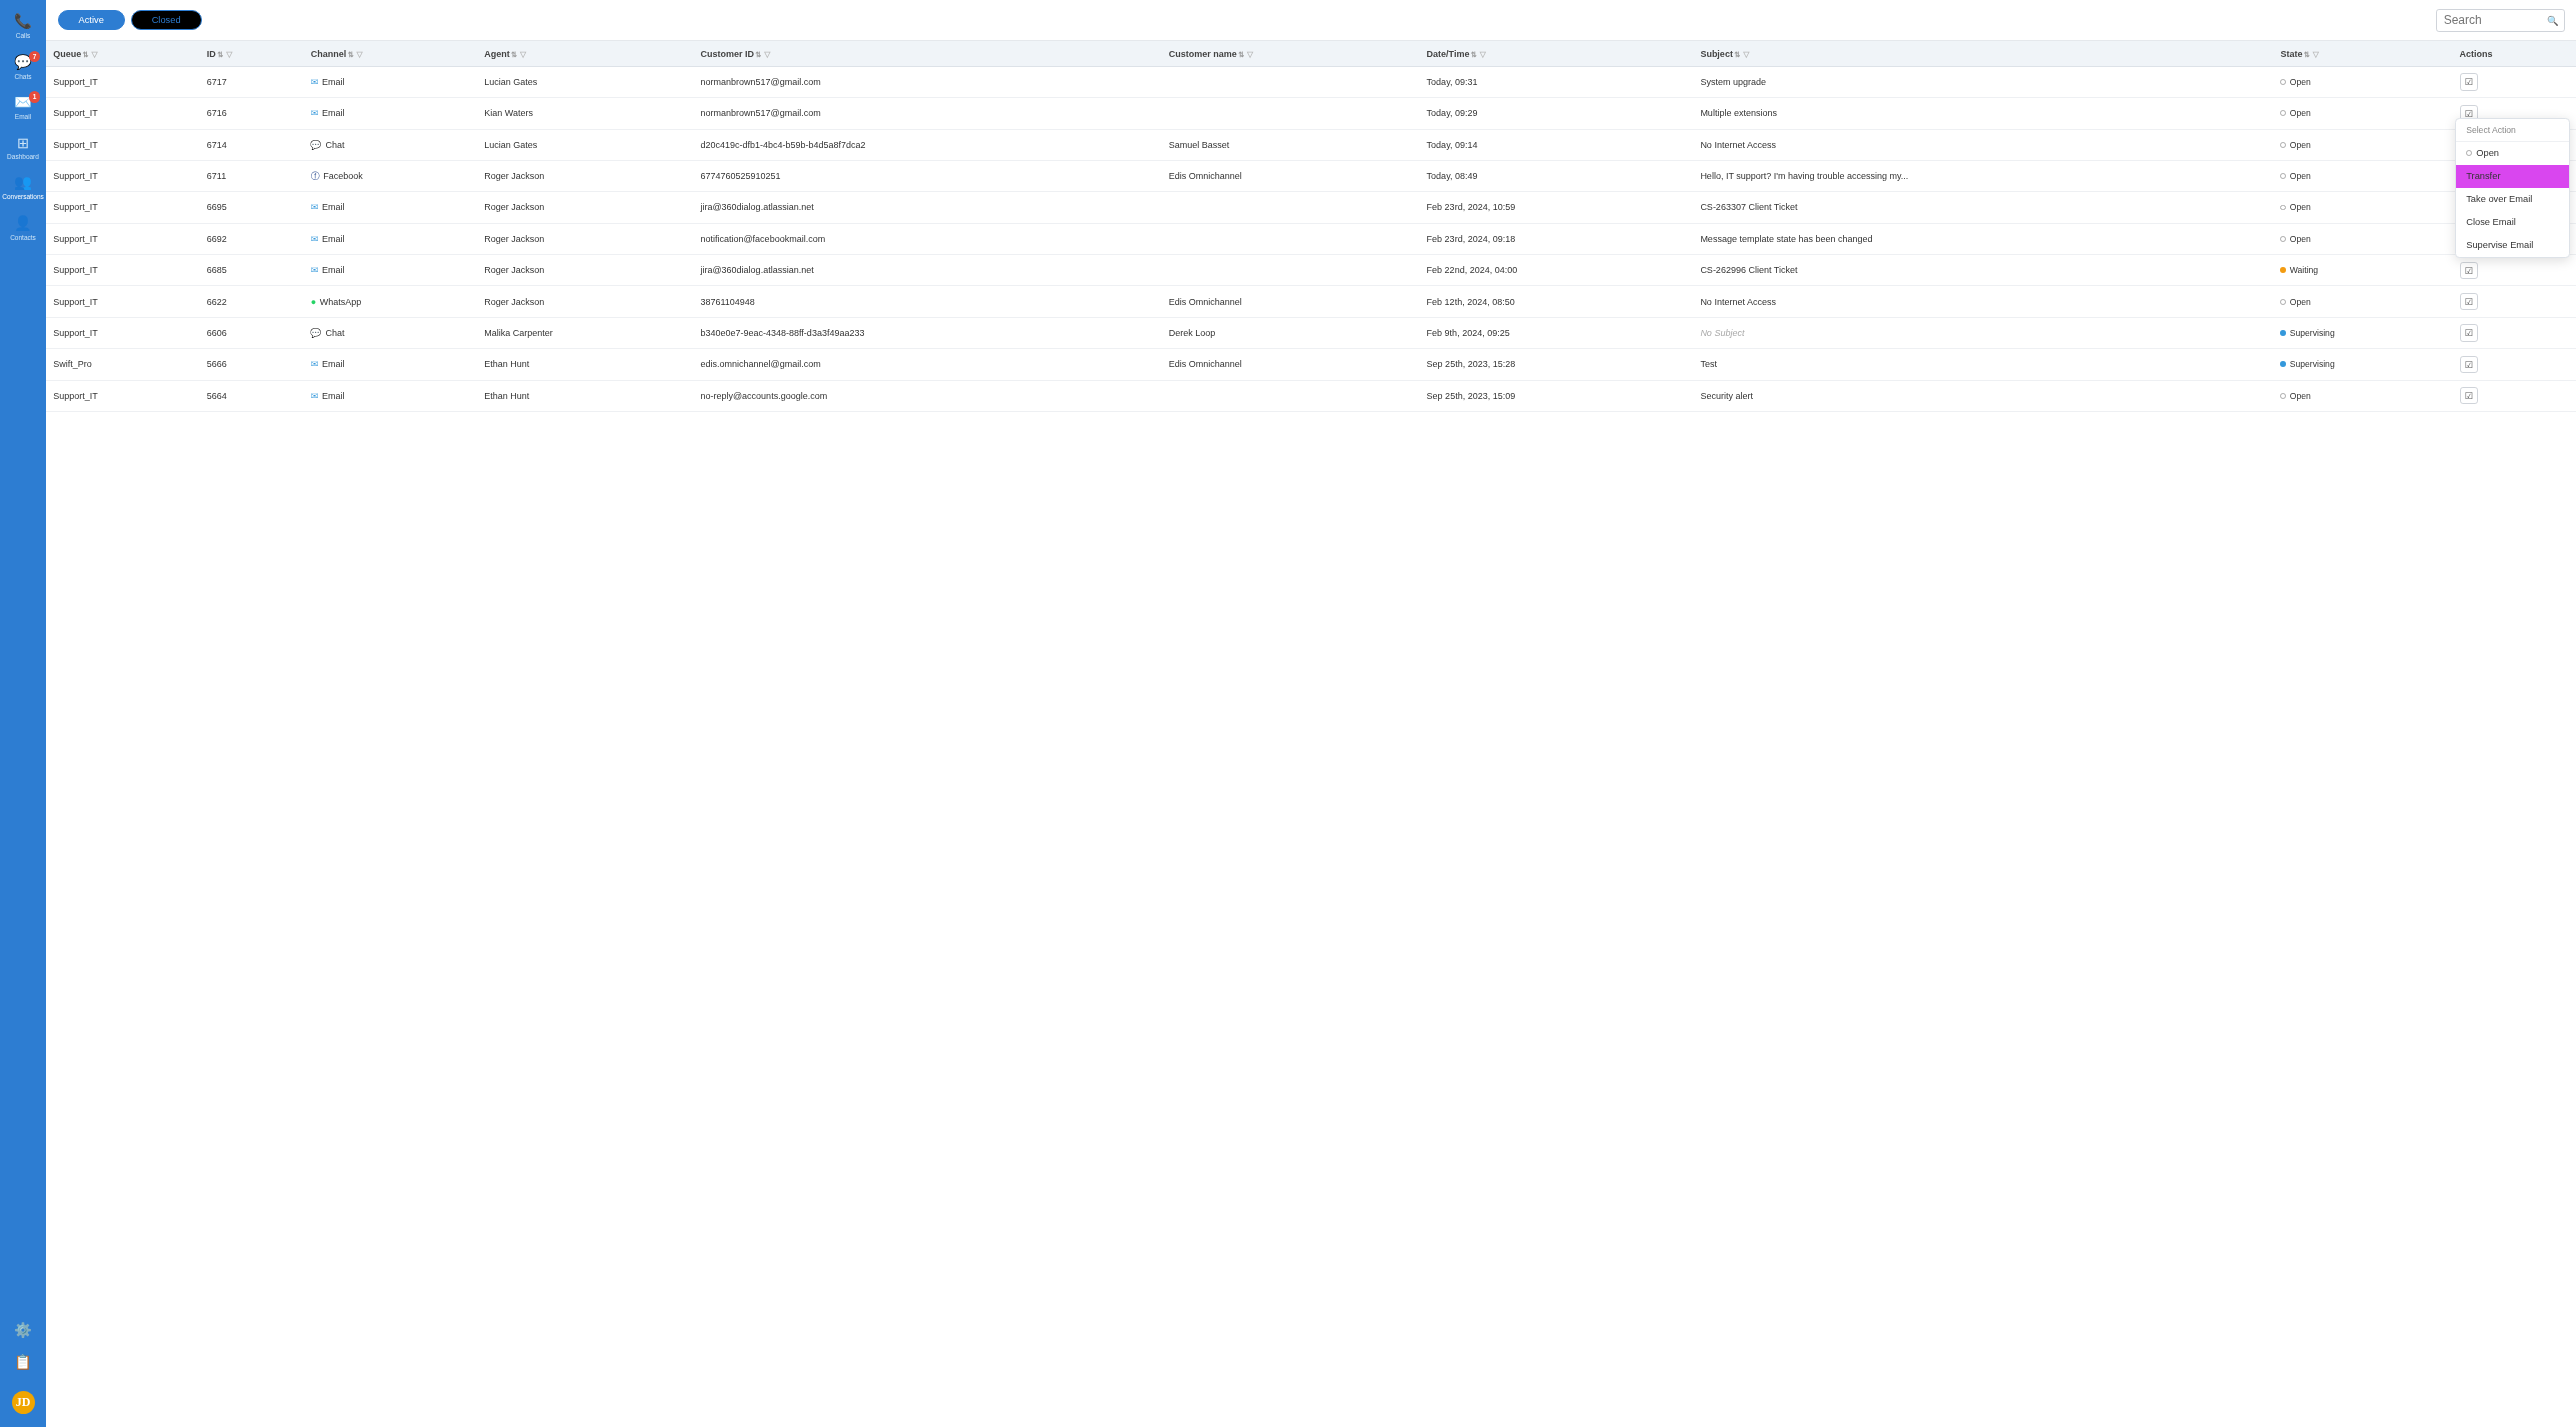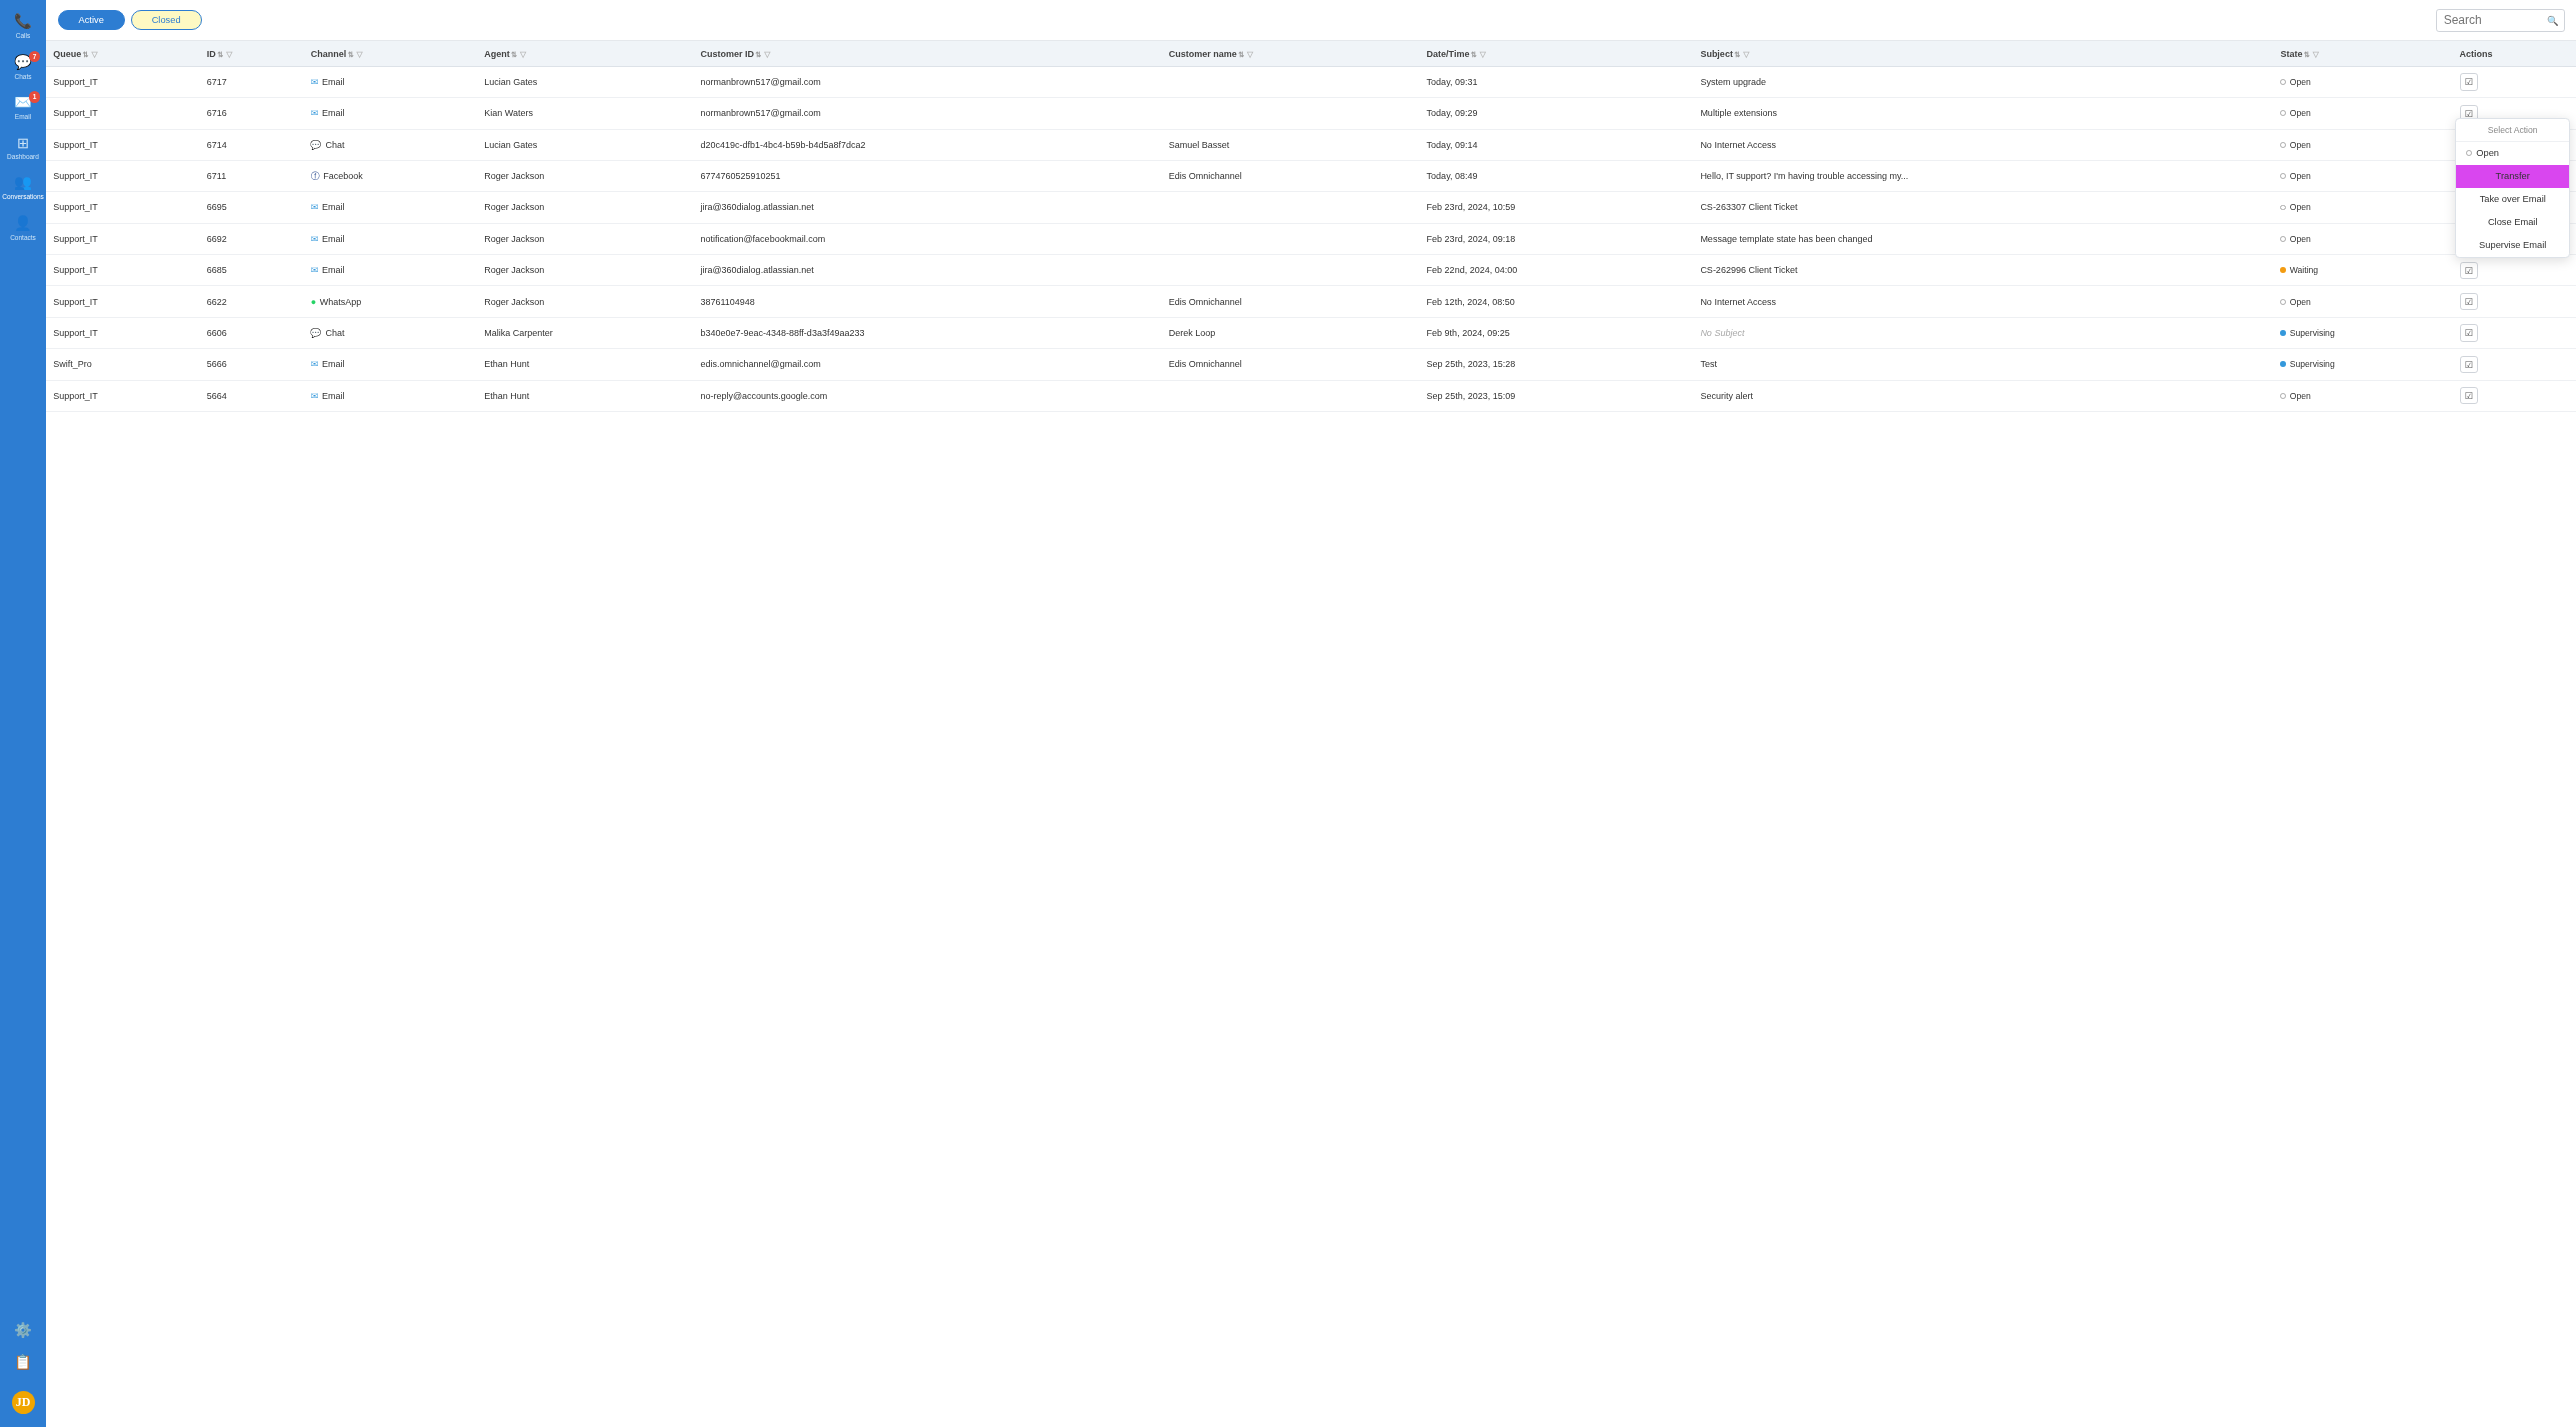--- a/index.html
+++ b/index.html
@@ -90,21 +90,21 @@
       border: 1.1px solid #2d7dd2;
       font-size: 9.3px;
       font-weight: 500;
       cursor: pointer;
     }
     .tab-btn.active {
       background: #2d7dd2;
       color: #fff;
     }
     .tab-btn.inactive {
-      background: #fef9c3;
+      background: #000000;
       color: #2d7dd2;
       text-align: right;
     }
     .topbar-search {
       margin-left: auto;
       position: relative;
     }
     .topbar-search input {
       border: 0.7px solid #d0d4da;
       border-radius: 2.9px;
@@ -204,21 +204,20 @@
     .dropdown-menu {
       position: absolute;
       background: #fff;
       border: 0.7px solid #dde2e8;
       border-radius: 4.3px;
       box-shadow: 0 2.9px 11.5px rgba(0,0,0,0.13);
       z-index: 100;
       min-width: 115px;
       right: 5.8px;
       top: 20px;
-      text-align: center;
     }
     .dropdown-header {
       padding: 5.8px 10px;
       font-size: 8.6px;
       color: #888;
       border-bottom: 0.7px solid #eef0f3;
       font-weight: 500;
     }
     .dropdown-item {
       padding: 6.5px 10px;

